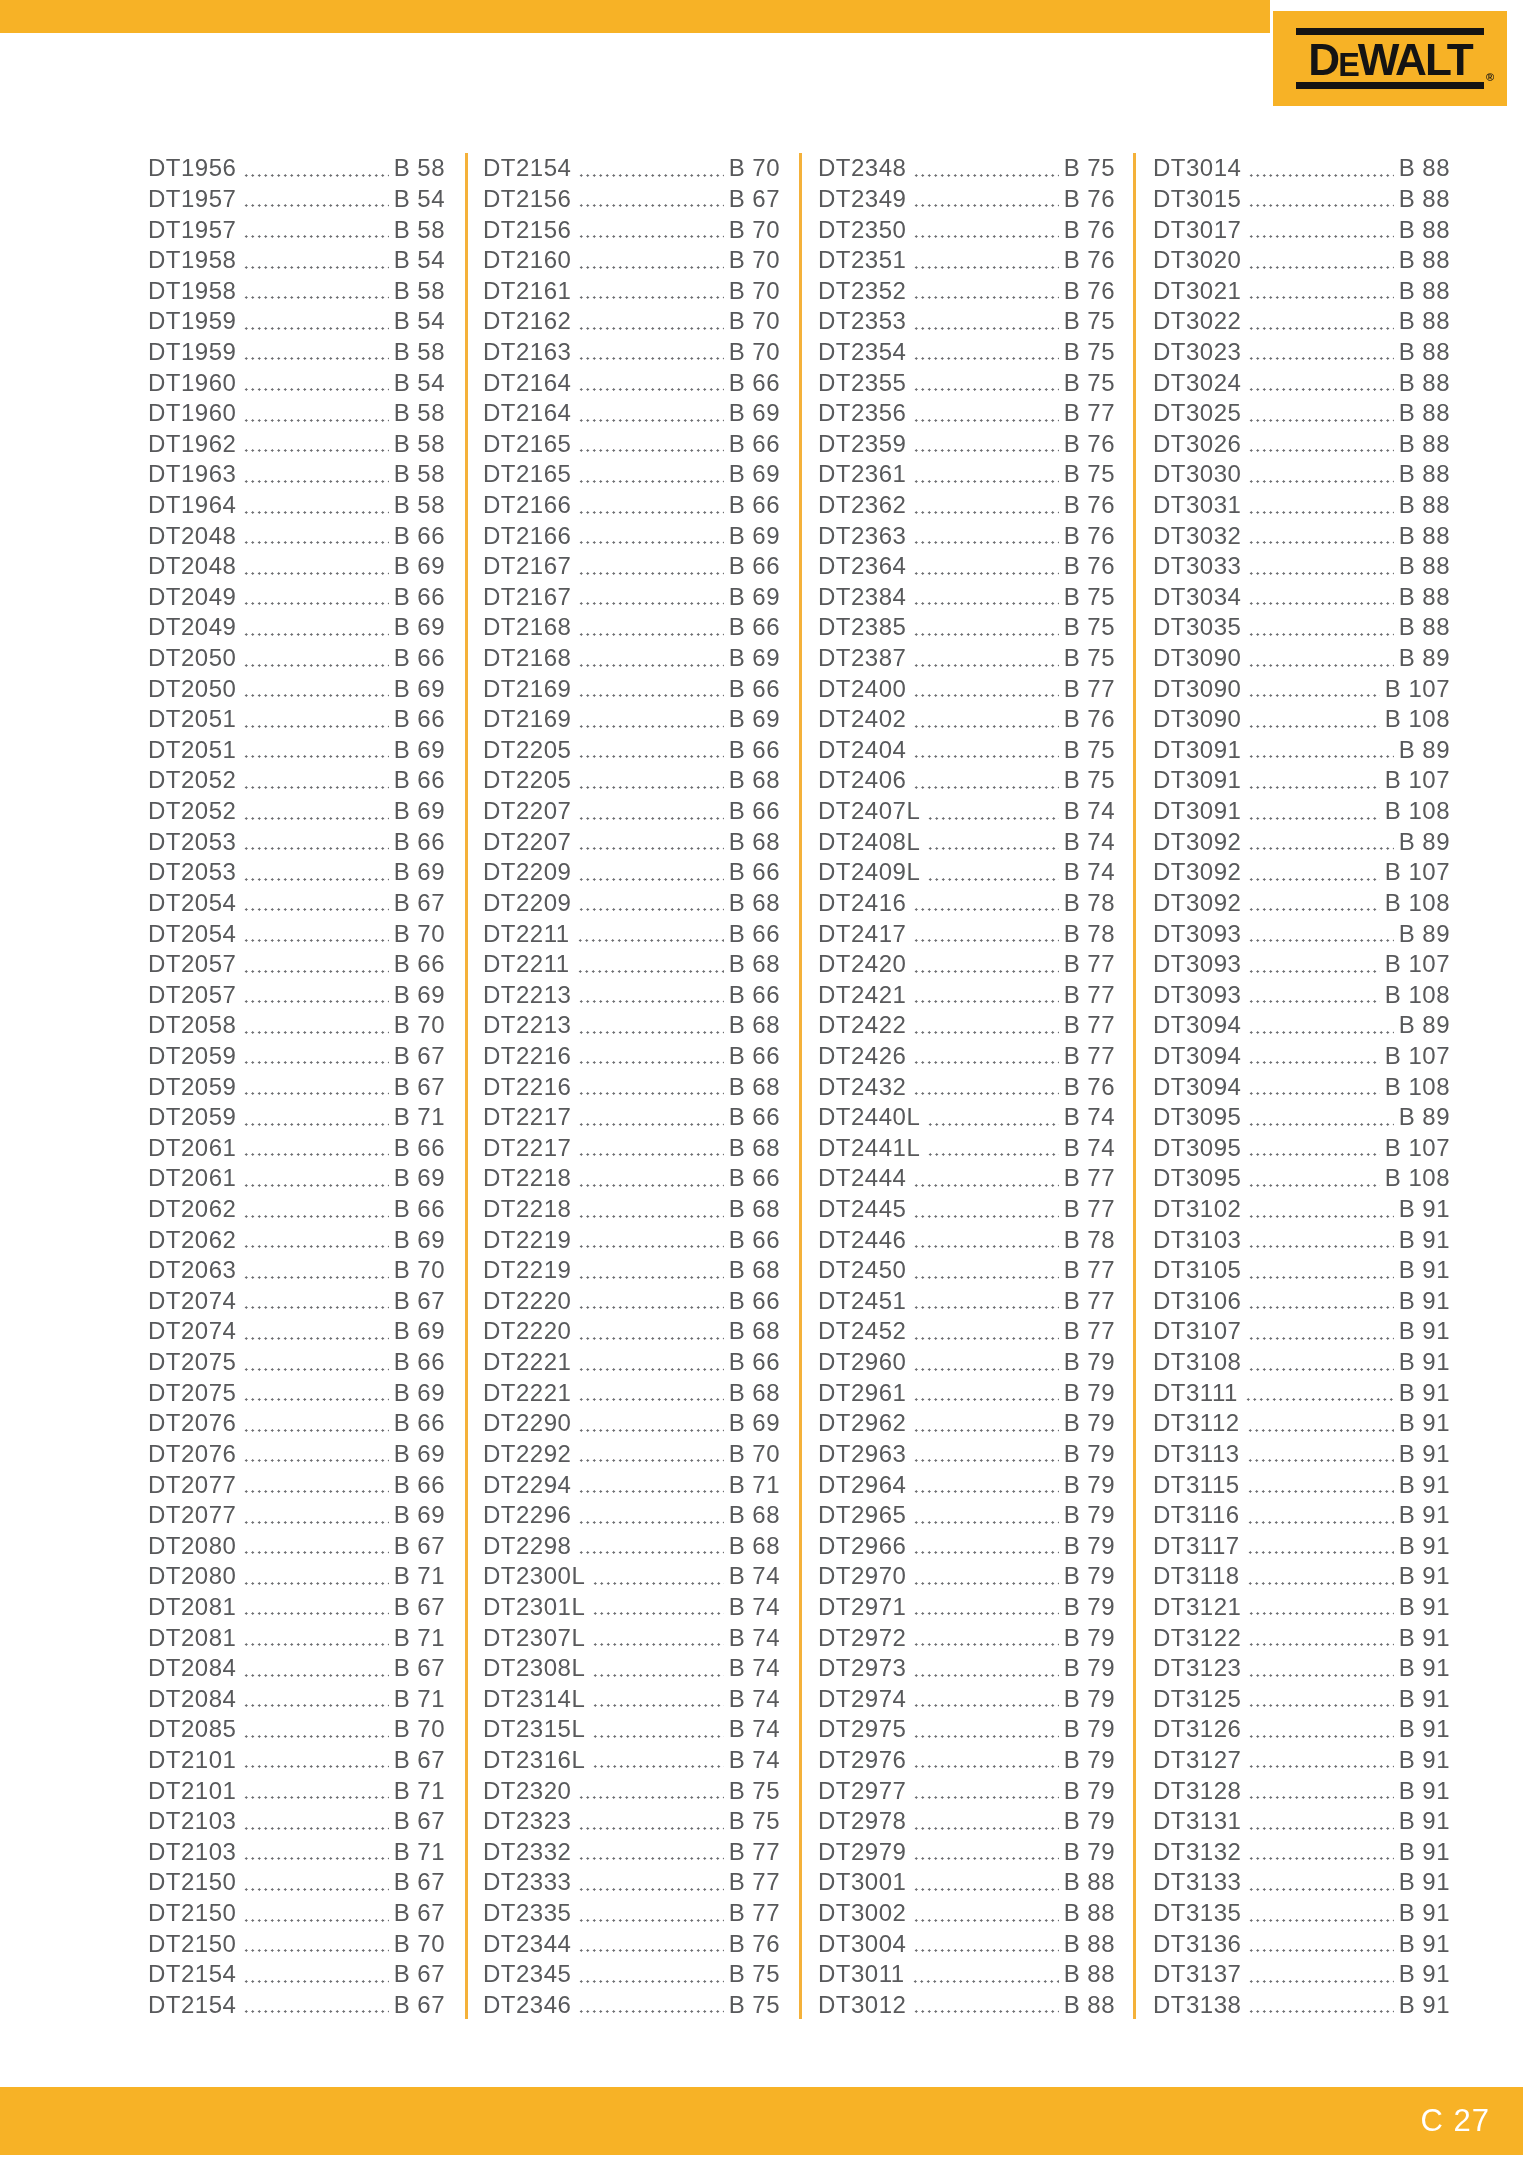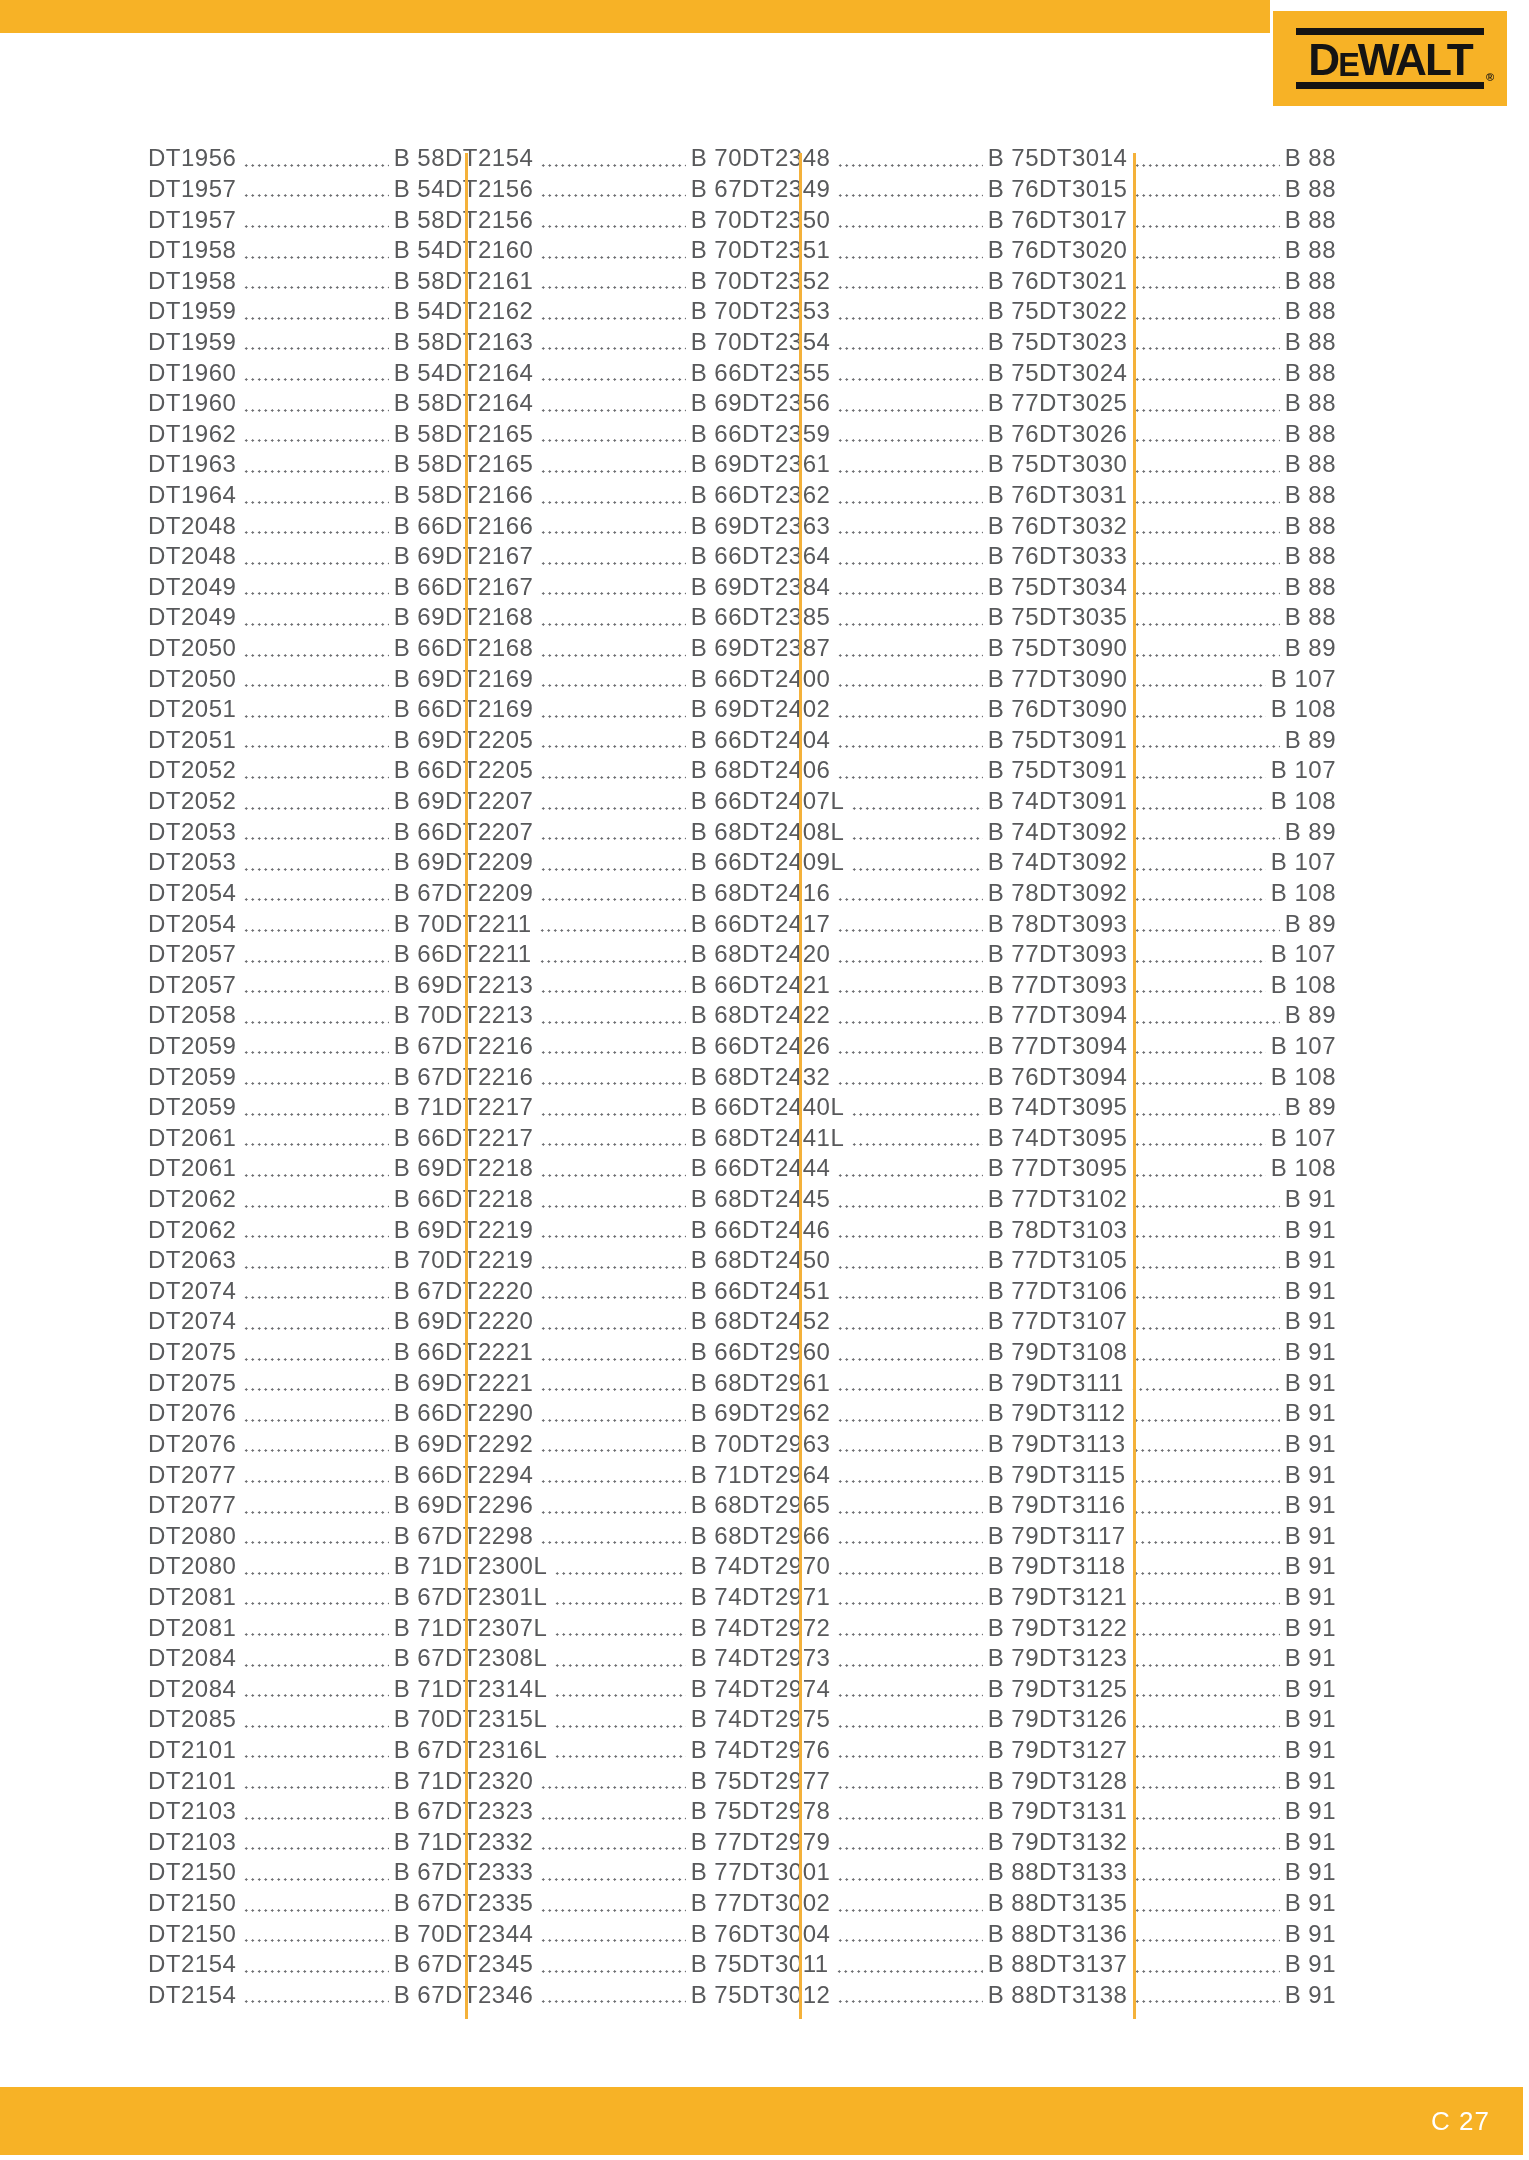--- a/index.html
+++ b/index.html
@@ -31,22 +31,22 @@
     letter-spacing:-2px;
   }
   .logo-word .big{font-size:45px;}
   .logo-word .small-e{font-size:33px;padding-bottom:1px;}
   .logo-reg{
     position:absolute;right:-10px;bottom:6px;
     font-size:11px;color:#151413;font-weight:bold;letter-spacing:0;
   }
   
   .index-grid{
-    position:absolute;left:148px;top:143px;width:1302px;height:1872px;
-    display:grid;grid-template-columns:297px 297px 297px 297px;
+    position:absolute;left:148px;top:153px;width:1302px;height:1872px;
+    display:grid;grid-template-columns:297px 297px 297px 297px;column-gap:38px;
   }
   .col{display:flex;flex-direction:column;}
   .row{
     height:30.62px;display:flex;align-items:center;
     font-size:24px;color:#58595B;letter-spacing:0.5px;
     white-space:nowrap;
   }
   .code{flex:none;}
   .dots{
     flex:1;height:3px;align-self:center;transform:translateY(7px);
@@ -63,21 +63,21 @@
   .divider.d1{left:465px;}
   .divider.d2{left:799px;}
   .divider.d3{left:1133px;}
   
   .bottom-bar{
     position:absolute;left:0;top:2087px;width:1523px;height:68px;
     background:#F7B226;
     display:flex;align-items:center;justify-content:flex-end;
   }
   .page-number{
-    color:#FFFFFF;font-size:26px;letter-spacing:1px;
+    color:#FFFFFF;font-size:31px;letter-spacing:1px;
     padding-right:33px;
   }
 </style>
 </head>
 <body>
 
 <div class="top-band"></div>
 
 <div class="logo-block">
   <div class="logo-inner">

